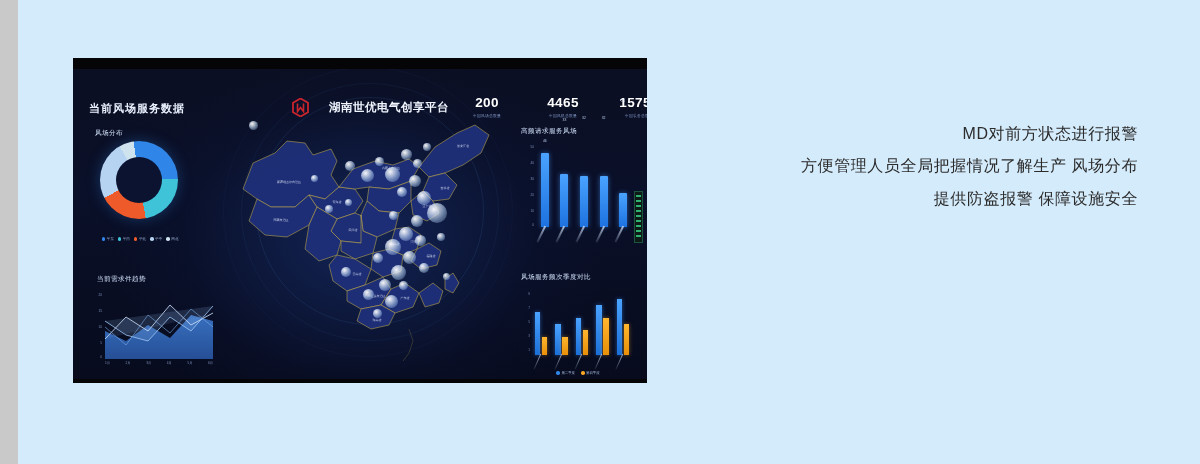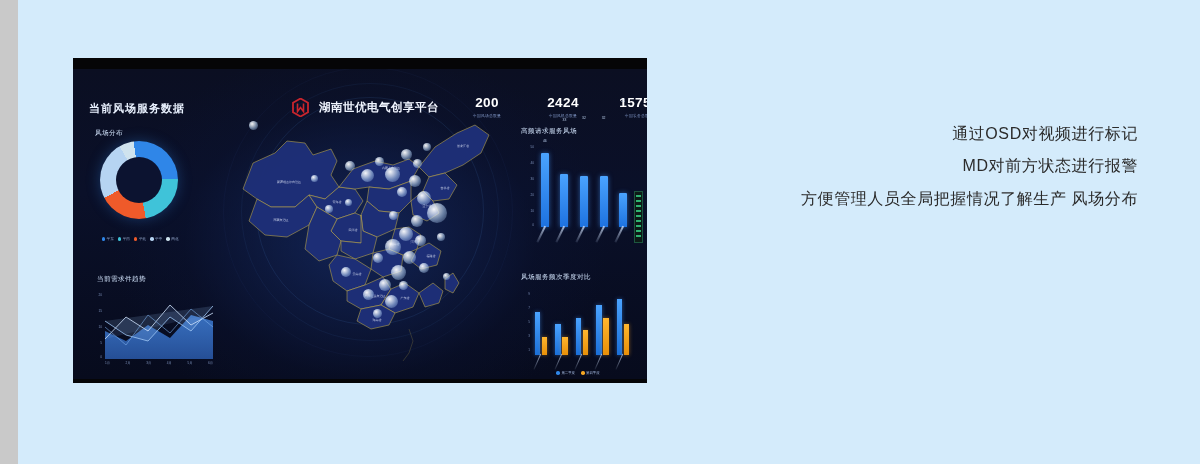--- a/index.html
+++ b/index.html
@@ -32,21 +32,21 @@
   
   .ring{position:absolute;border-radius:50%;border:1px solid rgba(80,140,220,.13);}
   .ring.r1{left:183px;top:28px;width:226px;height:226px;}
   .ring.r2{left:168px;top:14px;width:256px;height:256px;border-color:rgba(70,120,200,.09);}
   .ring.r3{left:150px;top:-2px;width:288px;height:288px;border-color:rgba(60,110,190,.06);}
 
   
   .dash-title{
     position:absolute;left:16px;top:32px;color:#eaf2ff;font-size:11px;font-weight:bold;letter-spacing:1px;
   }
-  .brand{position:absolute;left:219px;top:29px;display:flex;align-items:center;gap:10px;}
+  .brand{position:absolute;left:219px;top:29px;display:flex;align-items:center;gap:20px;}
   .brand-logo{width:17px;height:19px;flex:0 0 auto;}
   .brand-name{color:#f0f5ff;font-size:11.5px;font-weight:bold;letter-spacing:.5px;white-space:nowrap;}
   .stats{position:absolute;left:392px;top:26px;display:flex;gap:32px;}
   .stat{text-align:center;min-width:44px;}
   .stat-num{color:#ffffff;font-size:13.5px;font-weight:bold;letter-spacing:.4px;line-height:1.15;}
   .stat-lab{color:#7f95c4;font-size:4.2px;letter-spacing:.2px;margin-top:2px;transform:scale(.92);}
 
   
   .sec-title{position:absolute;color:#cfe0f8;font-size:6.6px;letter-spacing:.4px;}
 
@@ -137,21 +137,21 @@
       </svg>
       <div class="brand-name">湖南世优电气创享平台</div>
     </div>
 
     <div class="stats">
       <div class="stat">
         <div class="stat-num">200</div>
         <div class="stat-lab">中国风场总数量</div>
       </div>
       <div class="stat">
-        <div class="stat-num">2424</div>
+        <div class="stat-num">4465</div>
         <div class="stat-lab">中国风机总数量</div>
       </div>
       <div class="stat">
         <div class="stat-num">15753</div>
         <div class="stat-lab">中国装备总数量</div>
       </div>
     </div>
 
     <div class="sec-title" style="left:22px;top:60px;">风场分布</div>
     <div class="donut-wrap">
@@ -388,17 +388,17 @@
           </div>
       </div>
     </div>
 
   </div>
   <div class="screen-letterbox bottom"></div>
 </div>
 
 <div class="side">
   <ul>
-    <li>通过OSD对视频进行标记</li>
     <li>MD对前方状态进行报警</li>
     <li>方便管理人员全局把握情况了解生产 风场分布</li>
+    <li>提供防盗报警 保障设施安全</li>
   </ul>
 </div>
 
 </body></html>

